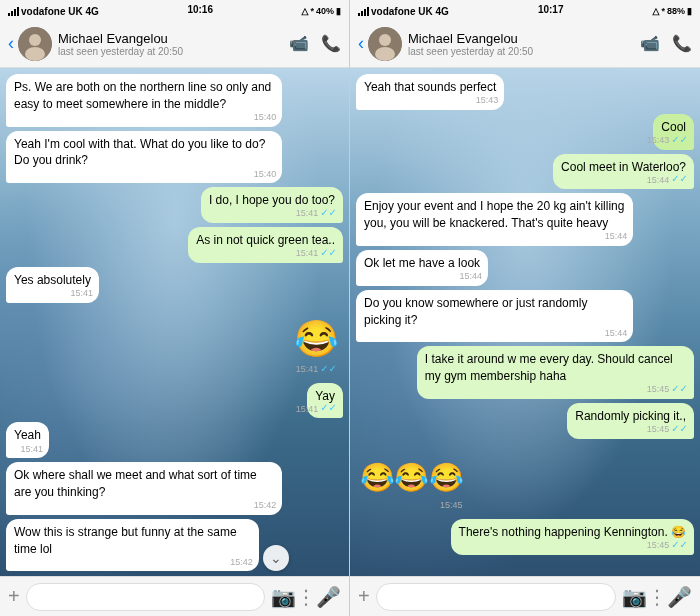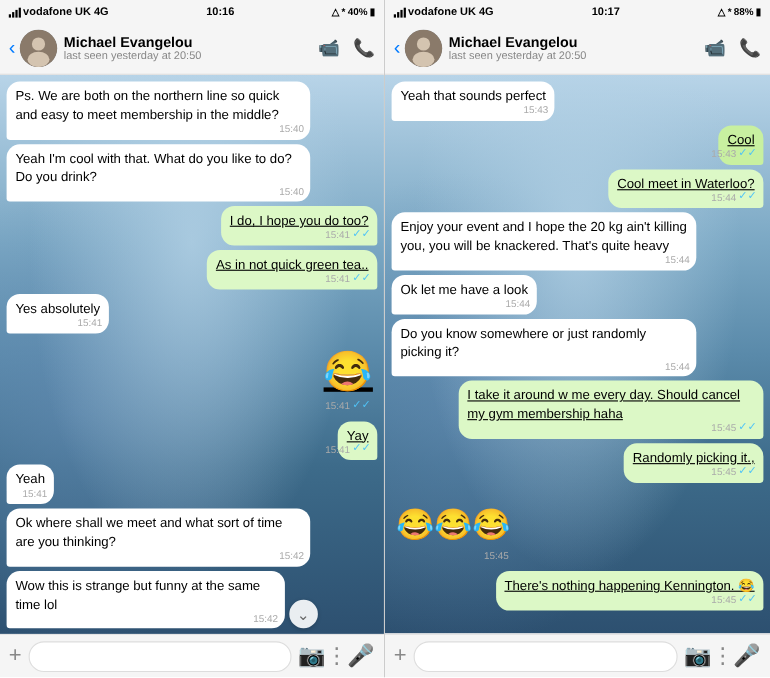--- a/index.html
+++ b/index.html
@@ -30,21 +30,20 @@
     }
 
     .screen:last-child {
       border-right: none;
     }
 
     
     .status-bar {
       display: flex;
       justify-content: space-between;
-      align-items: center;
       padding: 4px 8px 2px;
       background: #f5f5f5;
       font-size: 10px;
       font-weight: 600;
       height: 20px;
       color: #000;
       z-index: 10;
     }
 
     .status-left { display: flex; align-items: center; gap: 2px; }
@@ -81,21 +80,21 @@
       justify-content: center;
       font-size: 16px;
     }
 
     .contact-info {
       flex: 1;
     }
 
     .contact-name {
       font-size: 13px;
-      font-weight: 700;
+      font-weight: 400;
       color: #000;
     }
 
     .contact-status {
       font-size: 10px;
       color: #888;
     }
 
     .header-icons {
       display: flex;
@@ -148,21 +147,20 @@
     .message-wrapper {
       position: relative;
       z-index: 1;
       display: flex;
       flex-direction: column;
       margin-bottom: 1px;
     }
 
     .message-wrapper.sent {
       align-items: flex-end;
-      text-decoration: underline;
     }
 
     .message-wrapper.received {
       align-items: flex-start;
     }
 
     .bubble {
       max-width: 82%;
       padding: 5px 8px 14px;
       border-radius: 12px;
@@ -310,21 +308,21 @@
         <span class="header-icon">📹</span>
         <span class="header-icon">📞</span>
       </div>
     </div>
 
     <div class="chat-bg">
       <div class="bg-image"></div>
 
       <div class="message-wrapper received">
         <div class="bubble received">
-          <span>Ps. We are both on the northern line so quick and easy to meet membership in the middle?</span>
+          <span>Ps. We are both on the northern line so only and easy to meet somewhere in the middle?</span>
           <div class="bubble-time">
               <span>15:40</span>
             </div>
         </div>
       </div>
 
       <div class="message-wrapper received">
         <div class="bubble received">
           <span>Yeah I'm cool with that. What do you like to do? Do you drink?</span>
           <div class="bubble-time">

